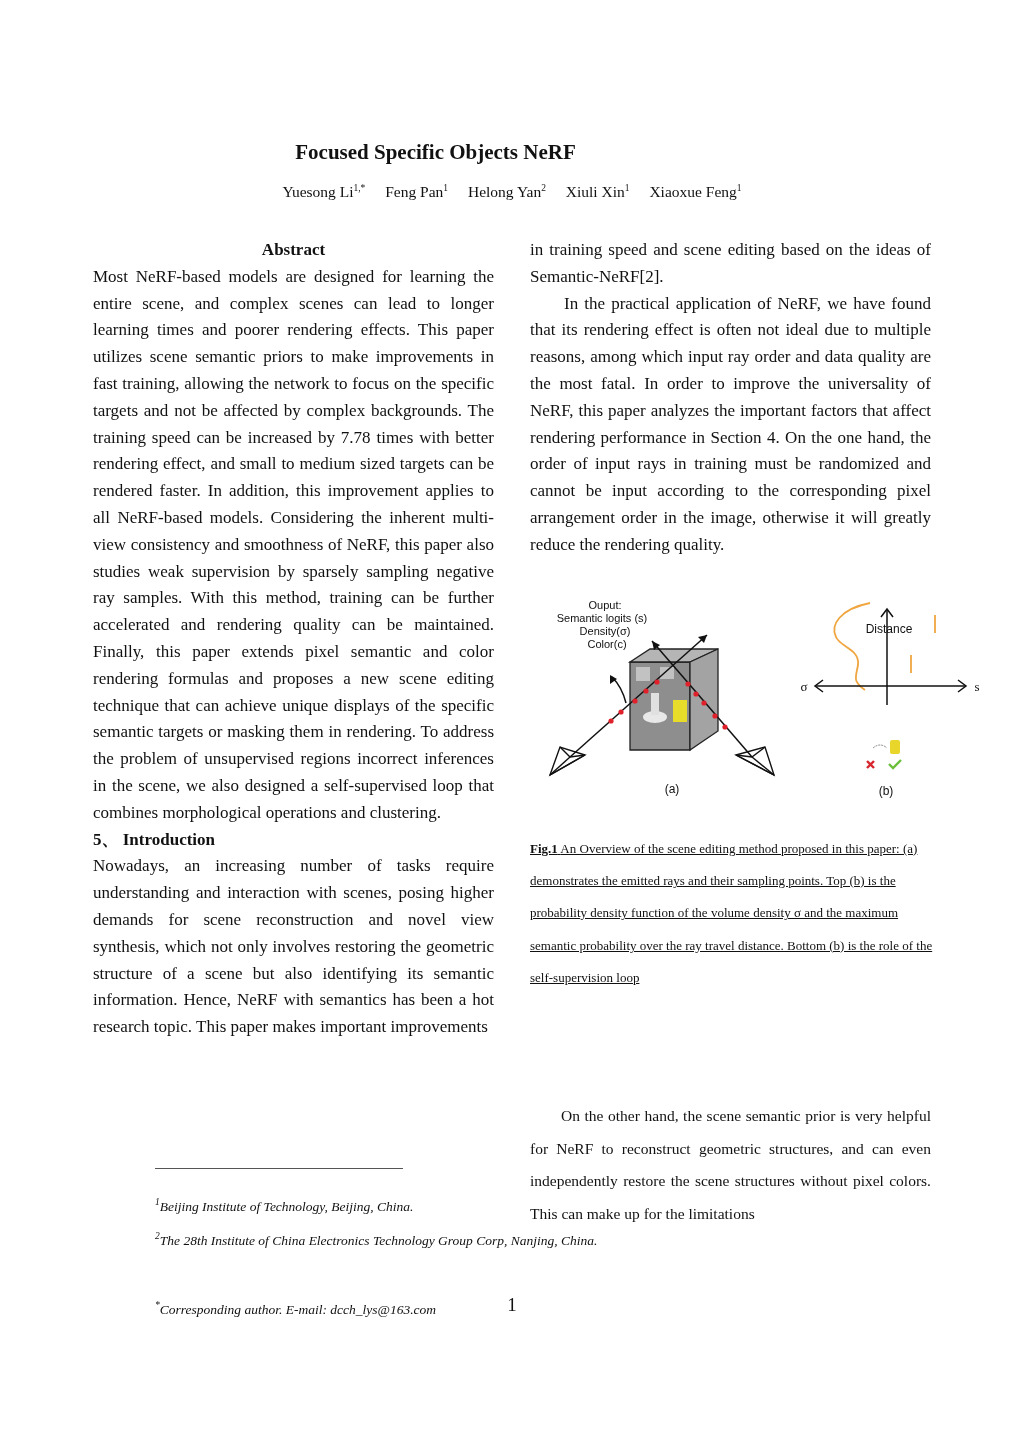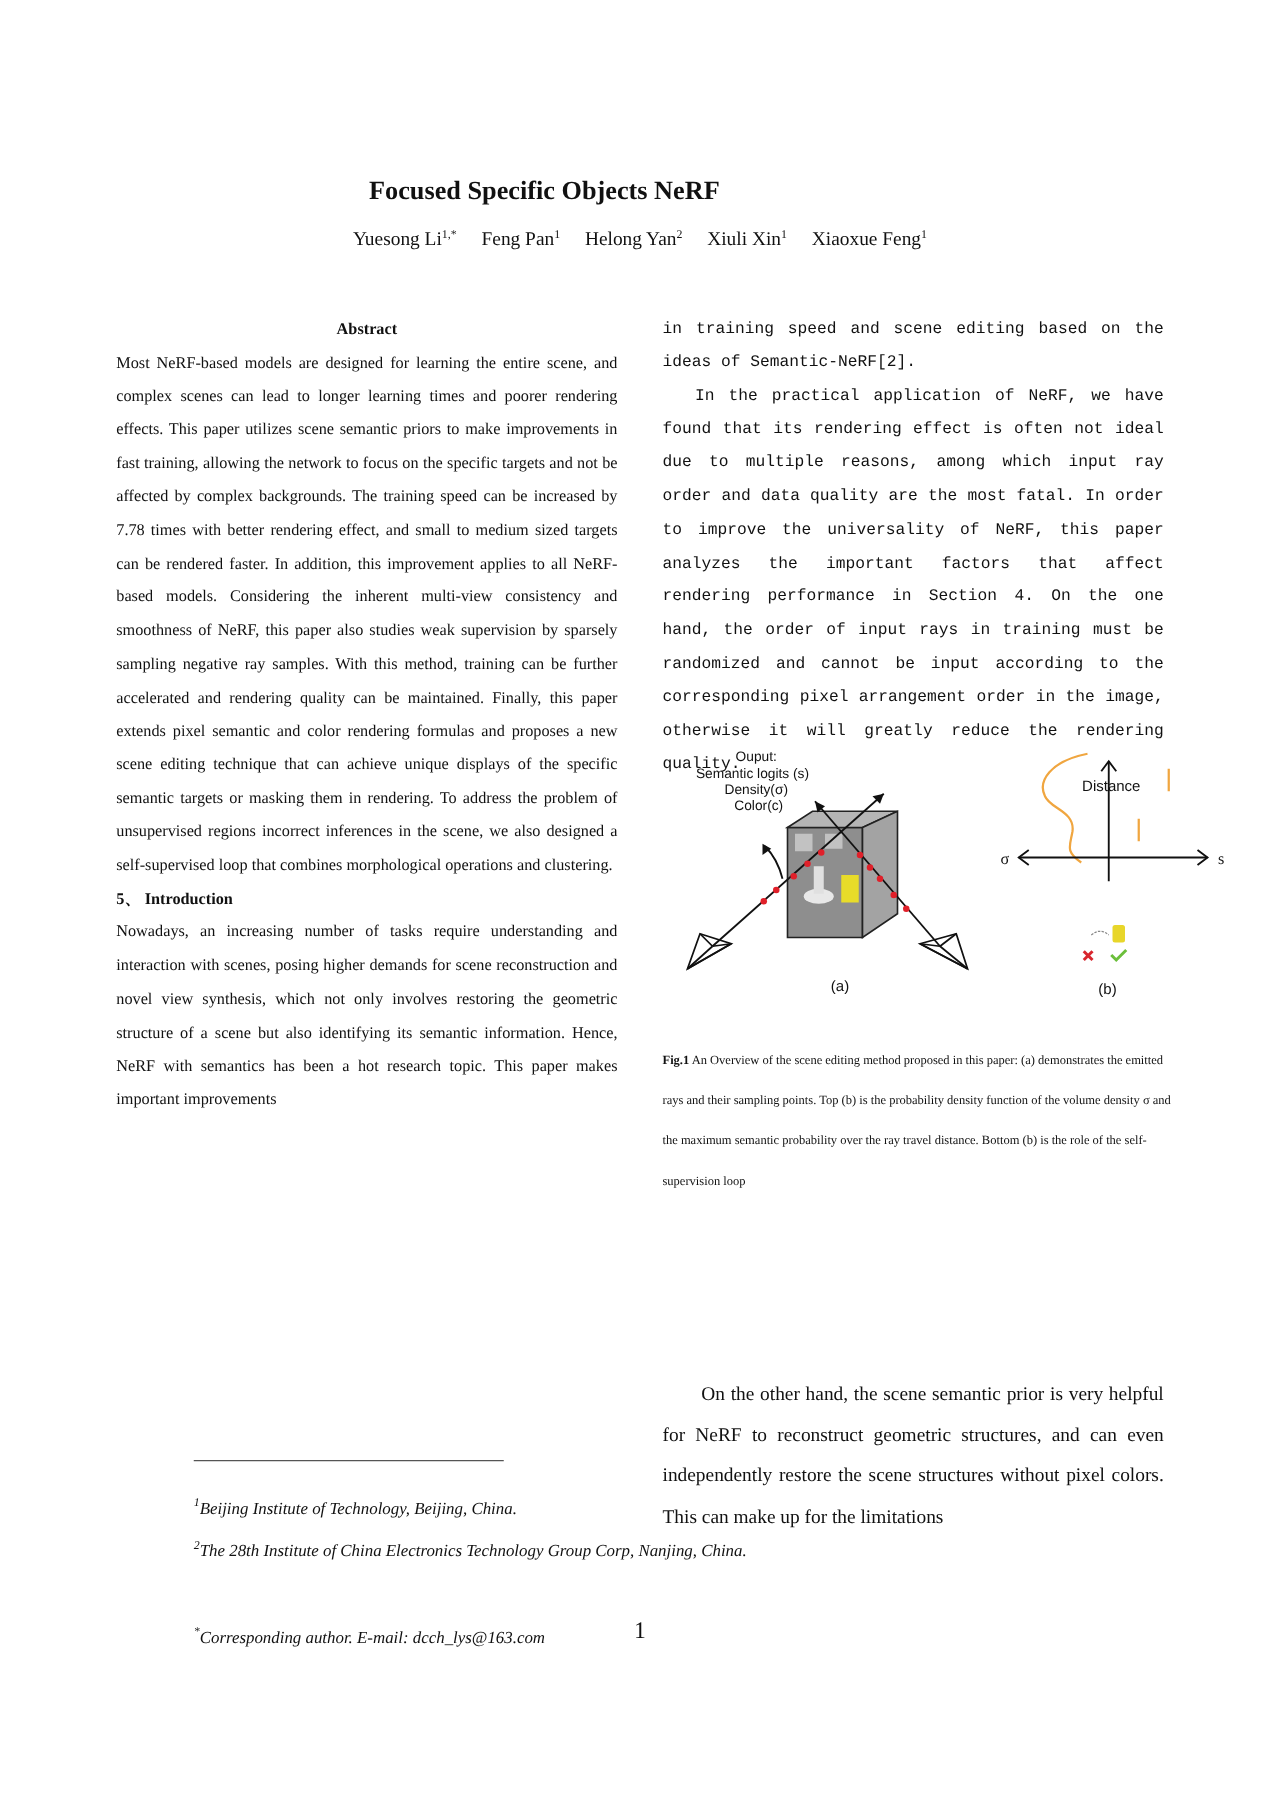--- a/index.html
+++ b/index.html
@@ -2,31 +2,31 @@
 <html><head>
 <meta charset="utf-8">
 <style>
   html,body{margin:0;padding:0;background:#fff;}
   body{width:1024px;height:1448px;position:relative;font-family:"Liberation Serif","DejaVu Serif",serif;color:#111;overflow:hidden;}
   .abs{position:absolute;}
   .title{left:0;width:871px;top:140px;text-align:center;font-weight:bold;font-size:21px;}
   .authors{left:0;width:1024px;top:183px;text-align:center;font-size:15.5px;}
   .authors span.a{margin:0 8px;}
   sup{font-size:9.5px;vertical-align:6px;line-height:0;}
-  .col{font-size:13px;line-height:26.8px;text-align:justify;margin-top:13px;}
+  .col{font-size:17px;line-height:26.8px;text-align:justify;}
   .col p{margin:0;}
   .left{left:93px;width:401px;top:237px;}
-  .right{left:530px;width:401px;top:237px;font-family:Liberation Mono, monospace;}
+  .right{left:530px;width:401px;top:237px;}
   .abs-head{text-align:center;font-weight:bold;}
   .indent{text-indent:2em;}
   .kw{margin-top:2px;line-height:32px;text-align:left;}
   .kw b{font-weight:bold;}
   .sec{font-weight:bold;margin-top:24px;}
   .fig{left:540px;top:595px;width:450px;height:215px;}
-  .cap{left:530px;top:833px;width:410px;font-size:10px;line-height:32.2px;}
+  .cap{left:530px;top:833px;width:410px;font-size:13px;line-height:32.2px;text-decoration:underline;}
   .cap b{font-weight:bold;}
   .right2{left:530px;top:1081px;width:401px;font-size:15.5px;line-height:32.5px;text-align:justify;margin-top:19px;}
   .fn-line{left:155px;top:1168px;width:248px;height:1px;background:#555;}
   .fn{left:155px;font-size:13.5px;font-style:italic;}
   .pageno{left:0;width:1024px;top:1294px;text-align:center;font-size:19px;}
   .sans{font-family:"Liberation Sans","DejaVu Sans",sans-serif;}
 </style>
 </head>
 <body>
 

